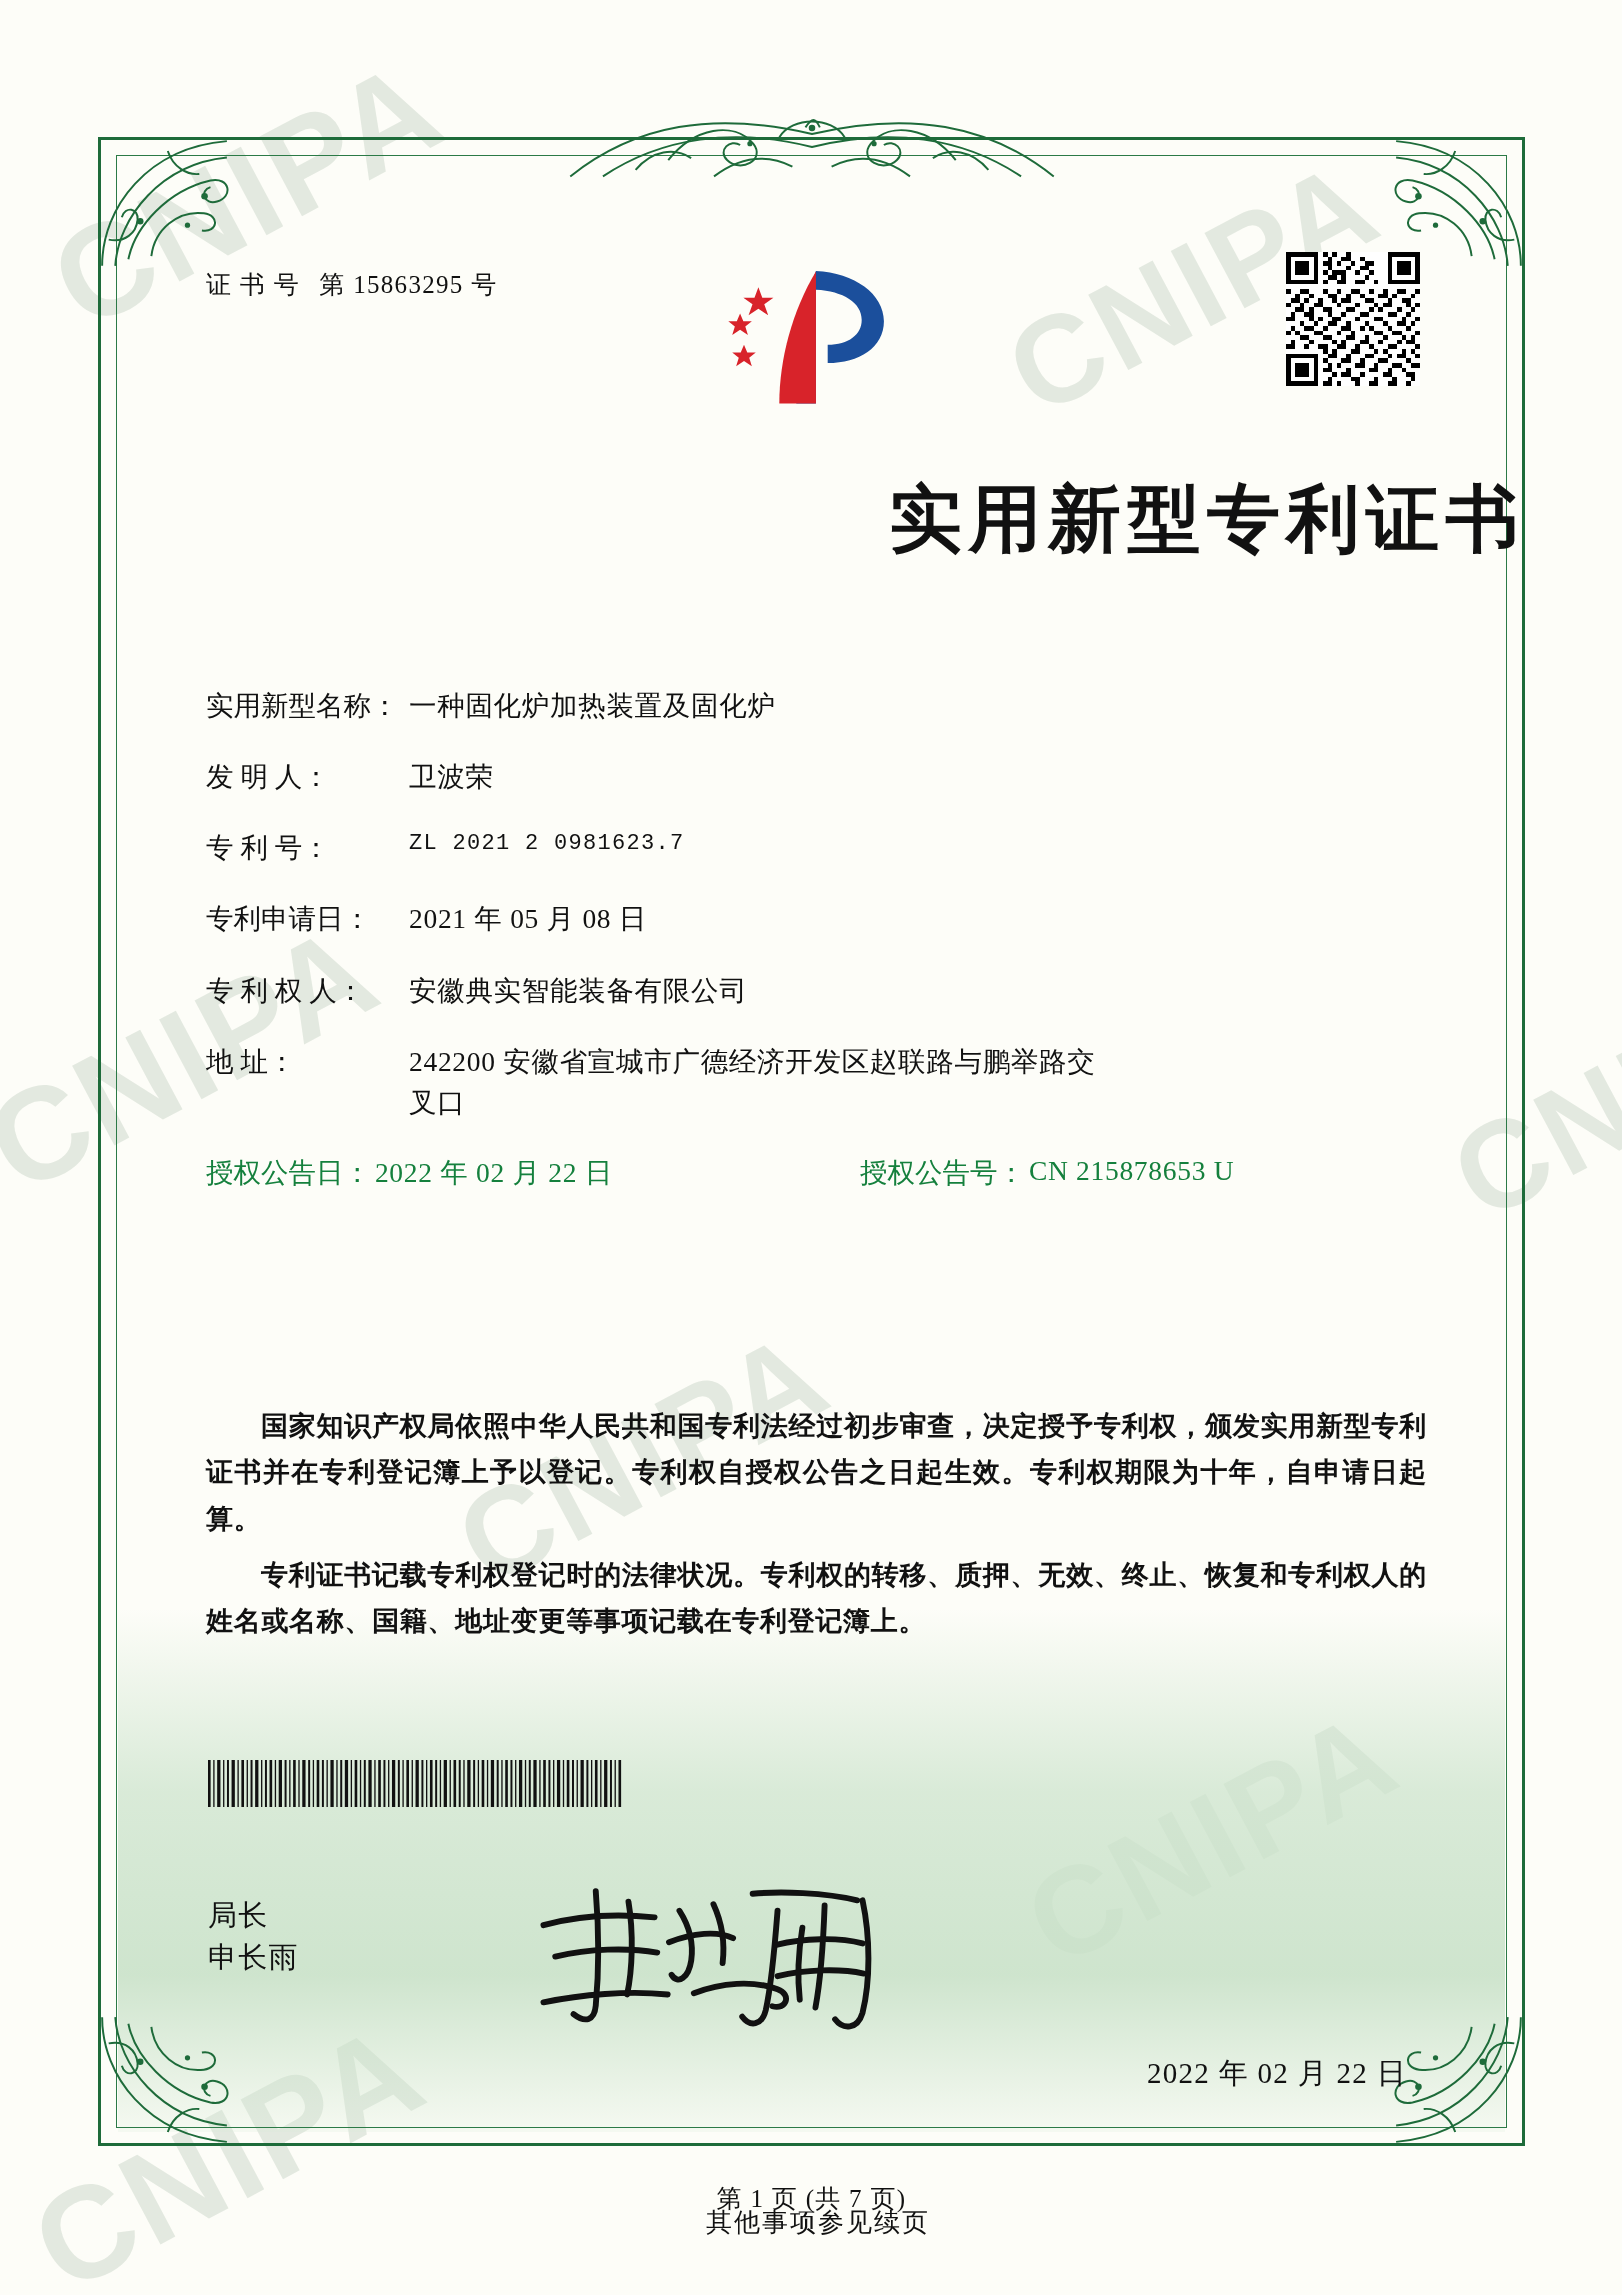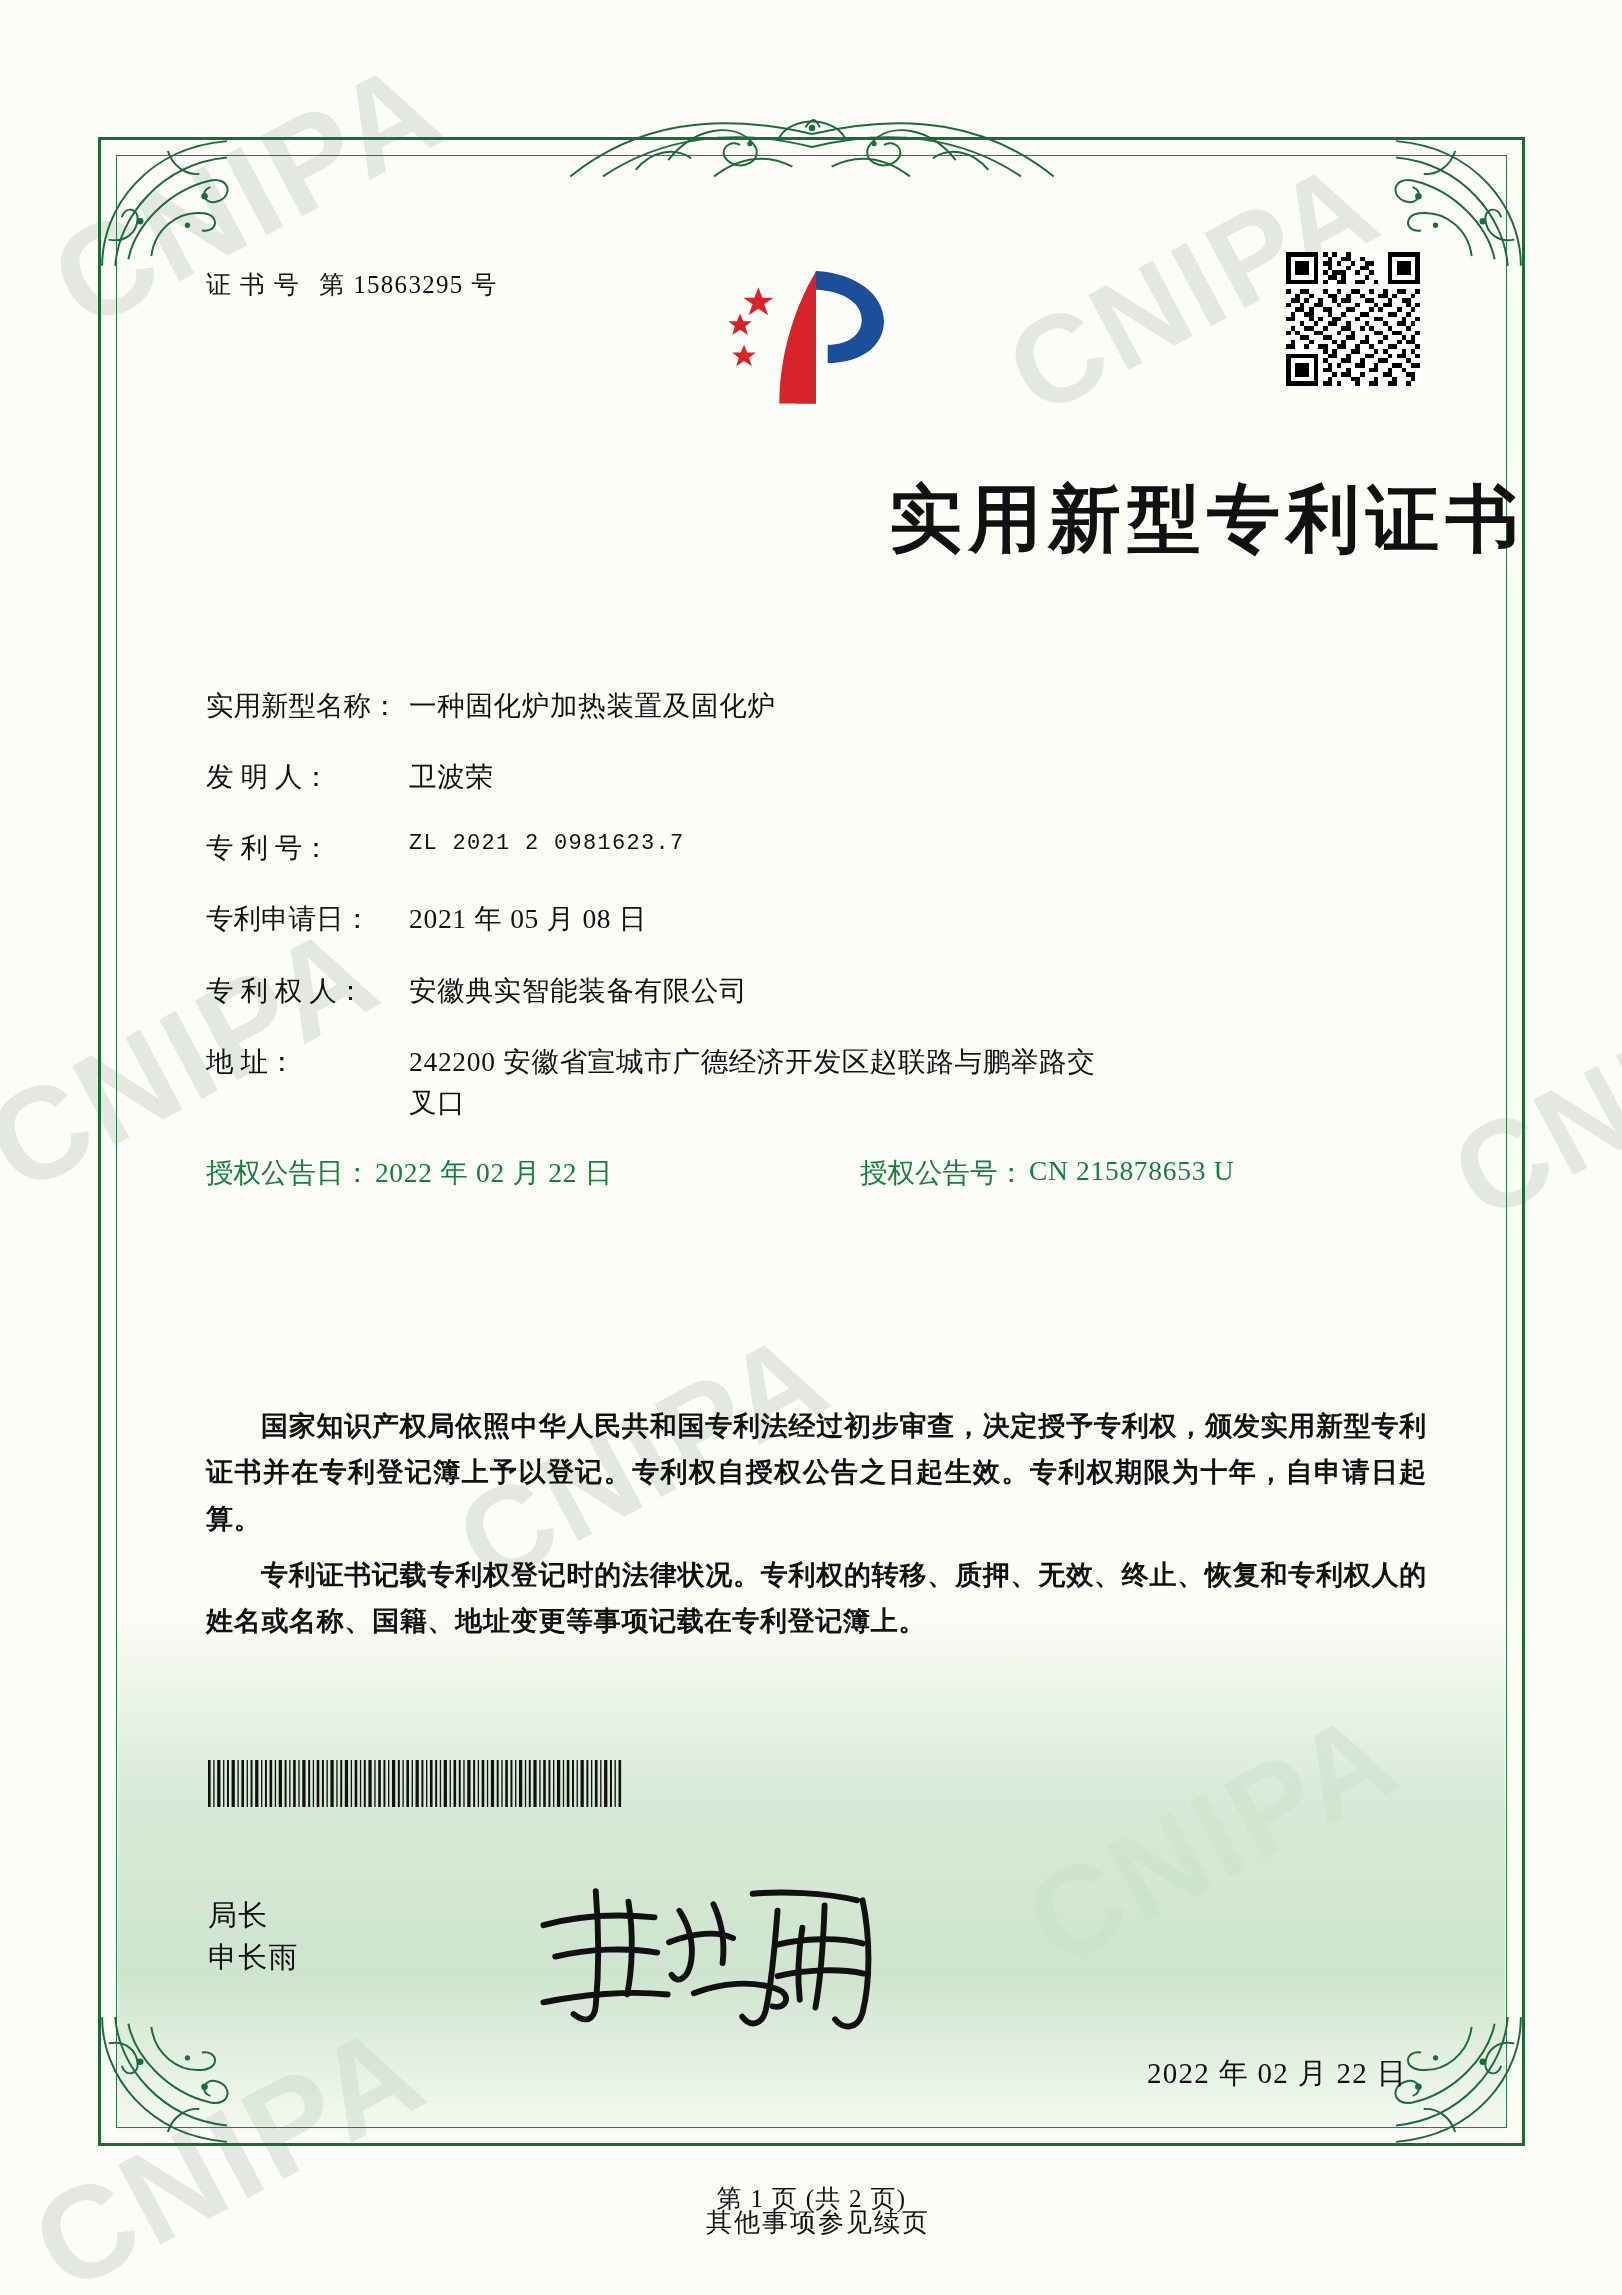--- a/index.html
+++ b/index.html
@@ -737,17 +737,17 @@
       <path d="M470 62 C 468 118, 464 174, 456 218"></path>
       <path d="M396 122 C 438 112, 490 110, 528 120"></path>
       <path d="M398 170 C 440 160, 492 158, 530 166"></path>
       <path d="M528 54 C 540 110, 540 178, 528 226 C 520 252, 498 252, 486 236"></path>
       <path d="M436 96 C 430 132, 428 170, 432 206"></path>
     </g>
   </svg>
 
   <div class="sign-date">2022 年 02 月 22 日</div>
 
-  <div class="page-num">第 1 页 (共 2 页)</div>
+  <div class="page-num">第 1 页 (共 7 页)</div>
 </div>
 
 <div class="footer-note">其他事项参见续页</div>
 
 
 </body></html>

